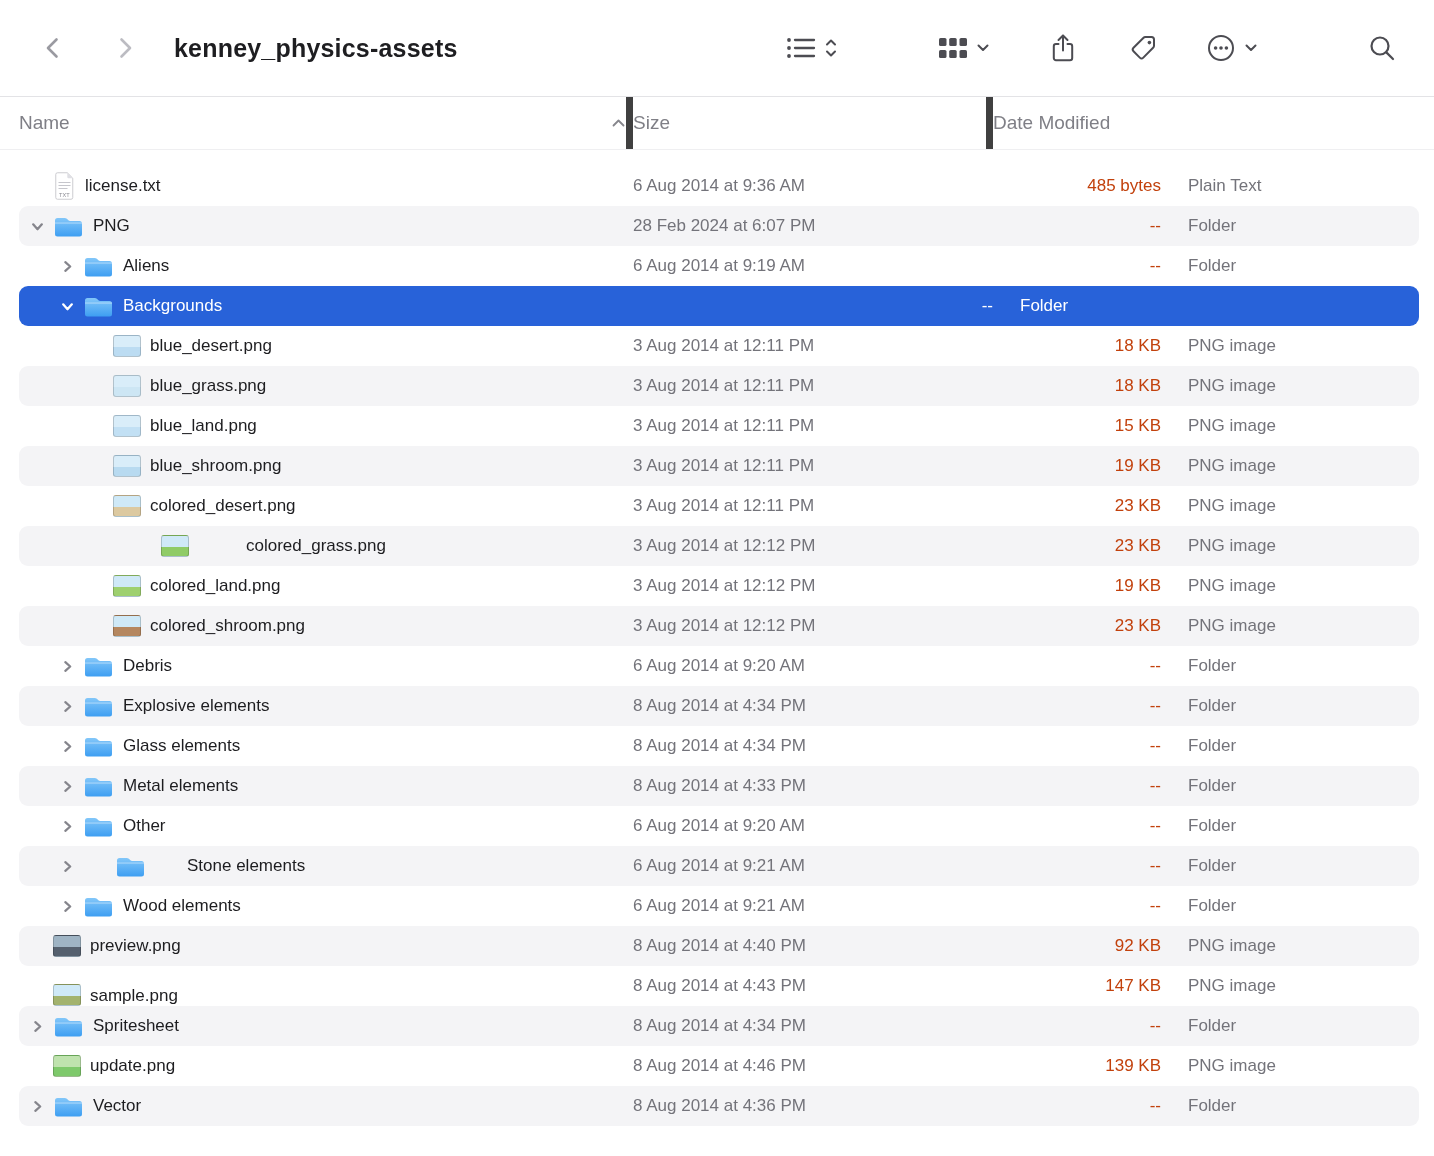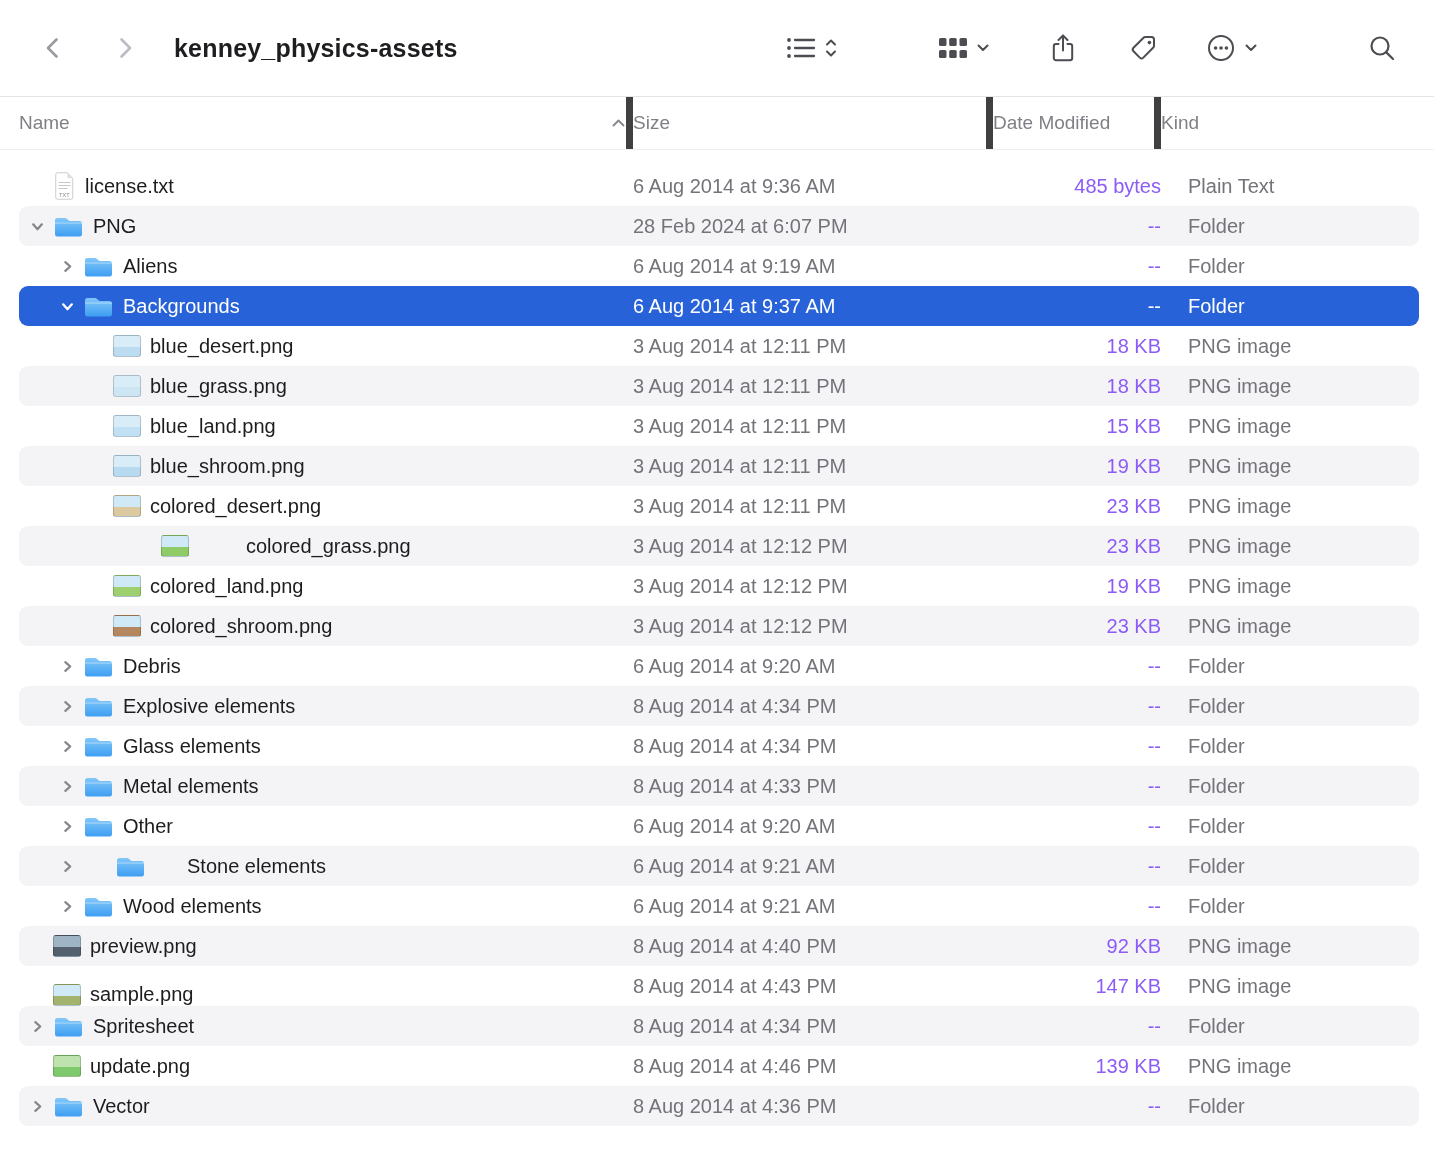--- a/index.html
+++ b/index.html
@@ -47,42 +47,42 @@
   .h-name { padding-left: 76px; justify-content: space-between; padding-right: 42px; }
   .h-size { padding-left: 2px; }
   .h-kind { padding-left: 27px; }
   .sort-caret { color: #86868c; display: flex; }
 
   
   .rows { padding: 16px 15px 0 19px; }
   .row {
     display: grid; grid-template-columns: 614px 360px 168px 1fr;
     height: 40px; align-items: center; border-radius: 9px;
-    font-size: 20px;
+    font-size: 17px;
   }
   .row.stripe { background: var(--stripe, #f4f4f6); }
   .row.selected { background: var(--selection, #2862d9); }
   .row.selected .label, .row.selected .date, .row.selected .size, .row.selected .kind { color: #ffffff; }
   .name-cell { display: flex; align-items: center; height: 100%; min-width: 0; }
   .disclosure {
     width: 20px; height: 20px; flex: none;
     display: flex; align-items: center; justify-content: center;
     color: #85858c; background: none; border: none; padding: 0; cursor: default;
   }
   .disclosure svg { width: 13px; height: 13px; }
   .disclosure.expanded svg { transform: rotate(90deg); }
   .disclosure.hidden { visibility: hidden; }
   .row.selected .disclosure { color: #ffffff; }
   .icon { flex: none; margin: 0 9px 0 6px; display: flex; align-items: center; justify-content: center; }
   .icon-folder svg { width: 31px; height: 26px; }
   .icon-text svg { width: 23px; height: 28px; }
   .icon-image { width: 28px; height: 22px; border-radius: 3px; border: 1px solid rgba(0,0,0,0.18); }
   .label { white-space: nowrap; overflow: hidden; text-overflow: ellipsis; color: #1d1d20; }
   .date, .kind { color: #73737a; }
-  .size { color: #8b5cf6; text-align: right; }
+  .size { color: #c2410c; text-align: right; }
   .kind { padding-left: 27px; }
 </style>
 </head>
 <body>
 
 <svg width="0" height="0" style="position:absolute" aria-hidden="true">
   <defs>
     <linearGradient id="foldGrad" x1="0" y1="0" x2="0" y2="1">
       <stop offset="0" stop-color="#83c7f9"></stop>
       <stop offset="1" stop-color="#3d9ef2"></stop>
@@ -200,23 +200,20 @@
             <path d="M2.5 7.5 L7.5 2.5 L12.5 7.5" fill="none" stroke="#86868c" stroke-width="1.8" stroke-linecap="round" stroke-linejoin="round"></path>
           </svg>
       </span>
     </button>
     <button class="hcell h-size">
       <span>Size</span>
     </button>
     <button class="hcell h-date">
       <span>Date Modified</span>
     </button>
-    <button class="hcell h-kind">
-      <span>Kind</span>
-    </button>
   </div>
 
   <div class="rows">
       <div class="row">
     <div class="cell name-cell" style="padding-left: 8px;">
       <button class="disclosure hidden">
         <svg viewBox="0 0 12 12">
               <path d="M4 2 L8.5 6 L4 10" fill="none" stroke="currentColor" stroke-width="2.1" stroke-linecap="round" stroke-linejoin="round"></path>
             </svg>
       </button>
@@ -279,21 +276,20 @@
             </svg>
       </button>
       <span class="icon icon-folder">
         <svg viewBox="0 0 31 26">
               <use href="#folderShape" xlink:href="#folderShape"></use>
             </svg>
       </span>
 
       <span class="label">Backgrounds</span>
     </div>
-    <div class="cell date">6 Aug 2014 at 9:37 AM</div>
     <div class="cell size">--</div>
     <div class="cell kind">Folder</div>
   </div>
       <div class="row">
     <div class="cell name-cell" style="padding-left: 68px;">
       <button class="disclosure hidden">
         <svg viewBox="0 0 12 12">
               <path d="M4 2 L8.5 6 L4 10" fill="none" stroke="currentColor" stroke-width="2.1" stroke-linecap="round" stroke-linejoin="round"></path>
             </svg>
       </button>

